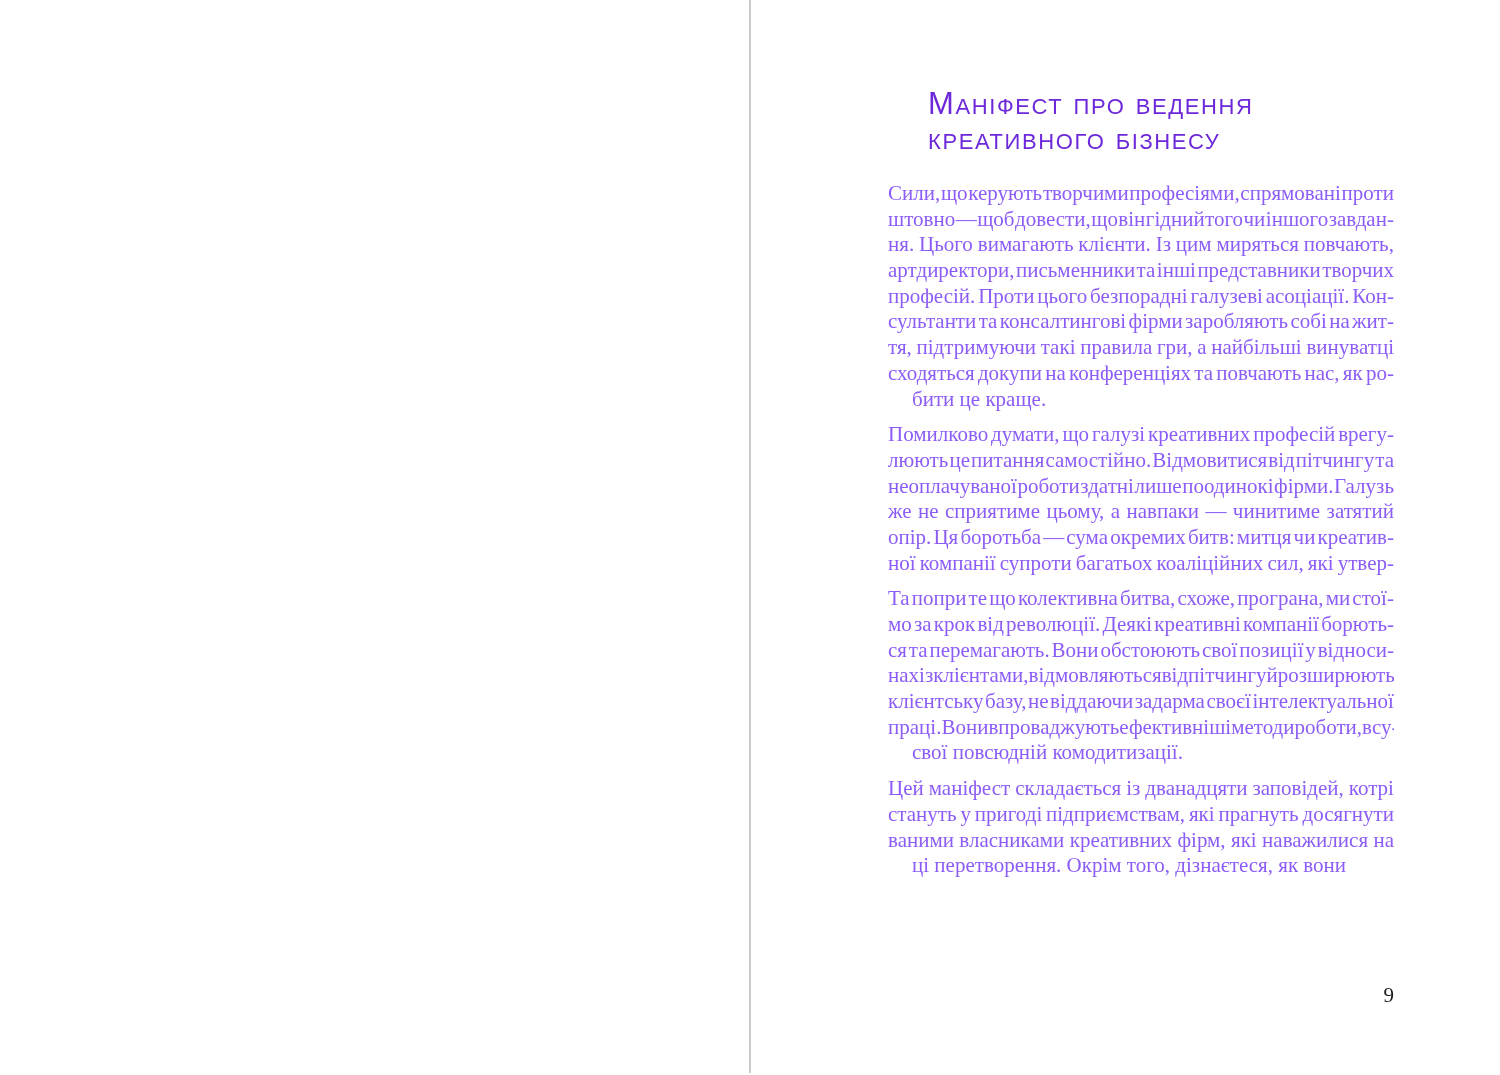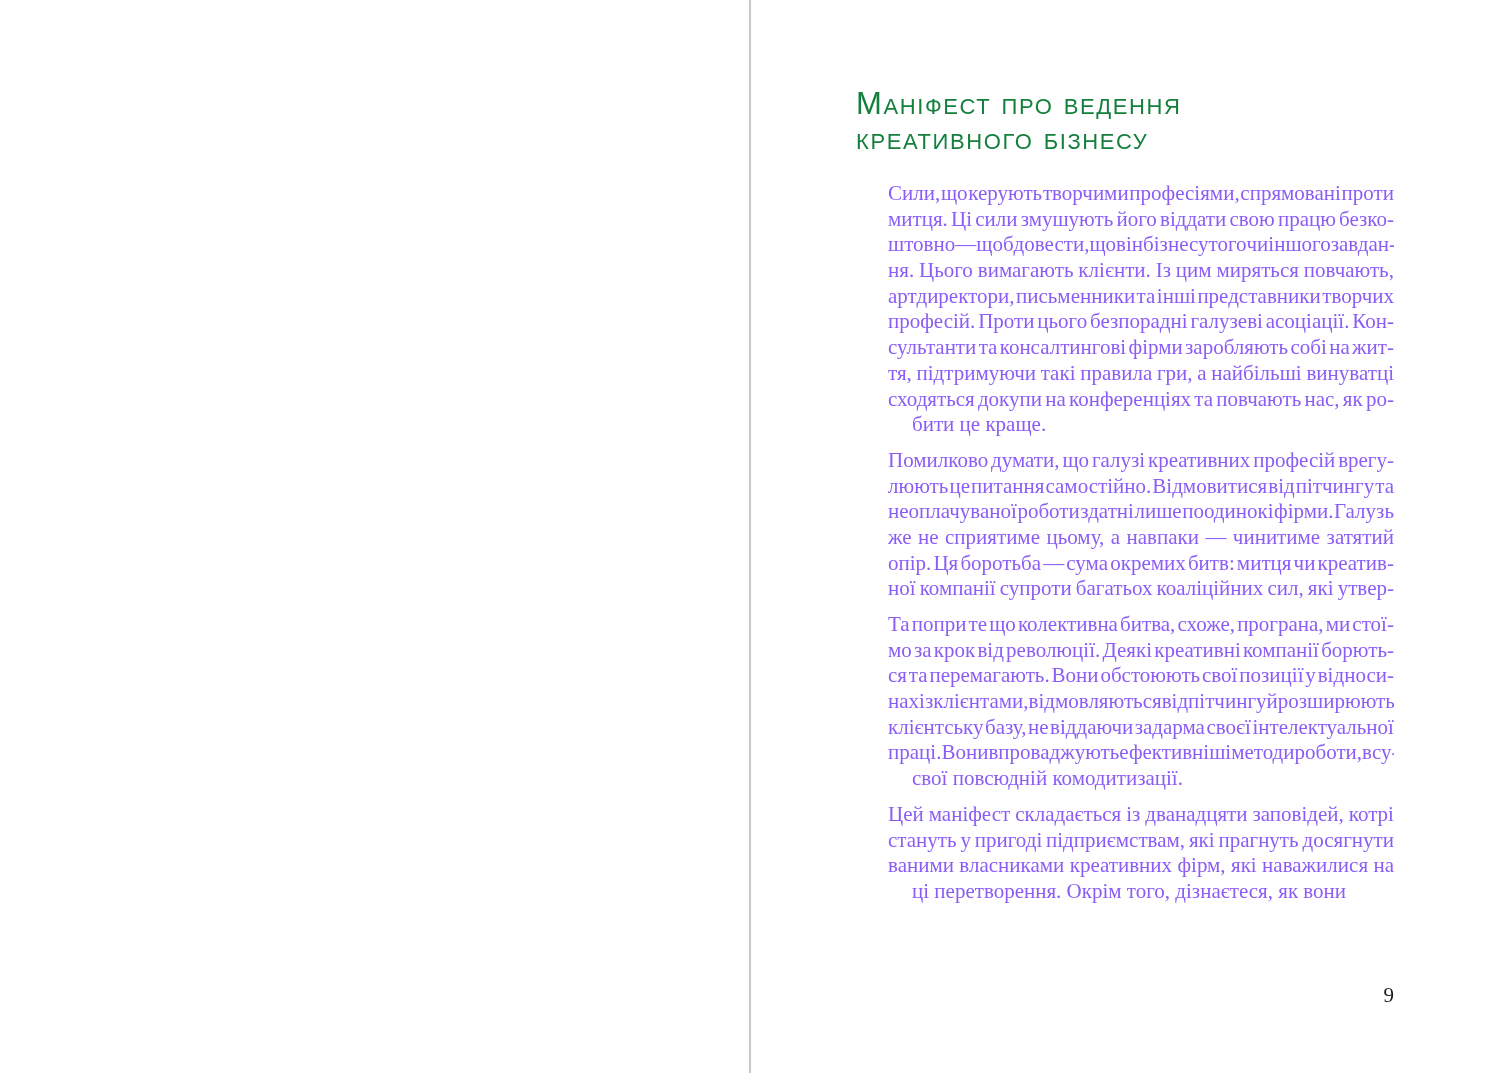--- a/index.html
+++ b/index.html
@@ -19,30 +19,30 @@
     background: #c8c8c8;
   }
   .left-page {
     position: absolute;
     left: 0; top: 0;
     width: 749px; height: 1075px;
     background: #ffffff;
   }
   .chapter-title {
     position: absolute;
-    left: 856px;
+    left: 928px;
     top: 86px;
     width: 520px;
     font-family: "Liberation Sans", sans-serif;
     font-variant: small-caps;
     font-size: 31px;
     font-weight: 400;
     letter-spacing: 1.6px;
     line-height: 35px;
-    color: #15803d;
+    color: #6d28d9;
   }
   .body-text {
     position: absolute;
     left: 888px;
     top: 181px;
     width: 506px;
     font-family: "Liberation Serif", serif;
     font-size: 21px;
     line-height: 25.7px;
     color: #8b5cf6;
@@ -90,38 +90,27 @@
       <div class="text-line">
         <span>Сили,</span>
         <span>що</span>
         <span>керують</span>
         <span>творчими</span>
         <span>професіями,</span>
         <span>спрямовані</span>
         <span>проти</span>
       </div>
       <div class="text-line">
-        <span>митця.</span>
-        <span>Ці</span>
-        <span>сили</span>
-        <span>змушують</span>
-        <span>його</span>
-        <span>віддати</span>
-        <span>свою</span>
-        <span>працю</span>
-        <span>безко-</span>
-      </div>
-      <div class="text-line">
         <span>штовно</span>
         <span>—</span>
         <span>щоб</span>
         <span>довести,</span>
         <span>що</span>
         <span>він</span>
-        <span>бізнесу</span>
+        <span>гідний</span>
         <span>того</span>
         <span>чи</span>
         <span>іншого</span>
         <span>завдан-</span>
       </div>
       <div class="text-line">
         <span>ня.</span>
         <span>Цього</span>
         <span>вимагають</span>
         <span>клієнти.</span>

